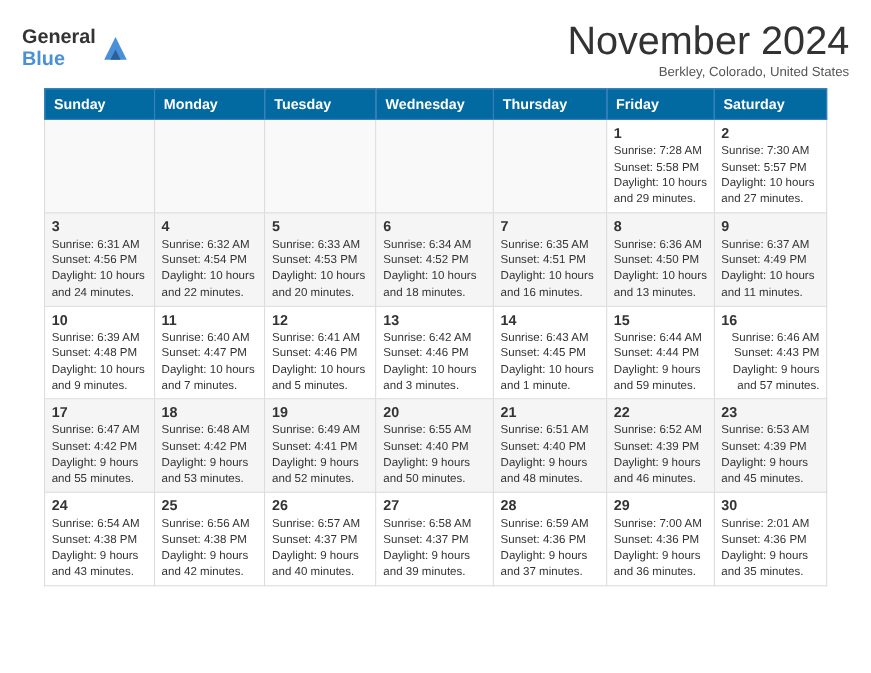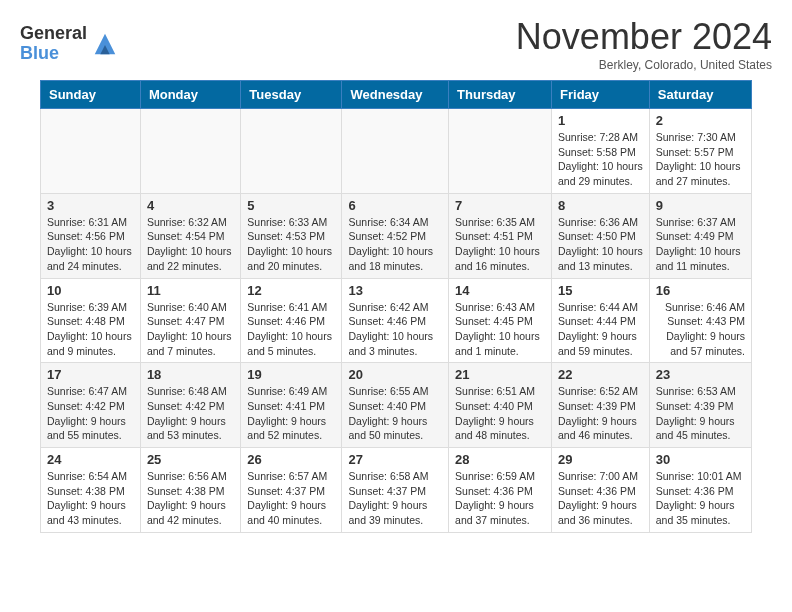--- a/index.html
+++ b/index.html
@@ -262,20 +262,20 @@
 Daylight: 9 hours and 37 minutes.</div>
           </td>
           <td>
             <span class="day-num">29</span>
             <div class="day-info" style="white-space: pre-line;">Sunrise: 7:00 AM
 Sunset: 4:36 PM
 Daylight: 9 hours and 36 minutes.</div>
           </td>
           <td>
             <span class="day-num">30</span>
-            <div class="day-info" style="white-space: pre-line;">Sunrise: 10:01 AM
+            <div class="day-info" style="white-space: pre-line;">Sunrise: 2:01 AM
 Sunset: 4:36 PM
 Daylight: 9 hours and 35 minutes.</div>
           </td>
         </tr>
       </tbody>
   </table>
 </div>
 
 </body></html>

